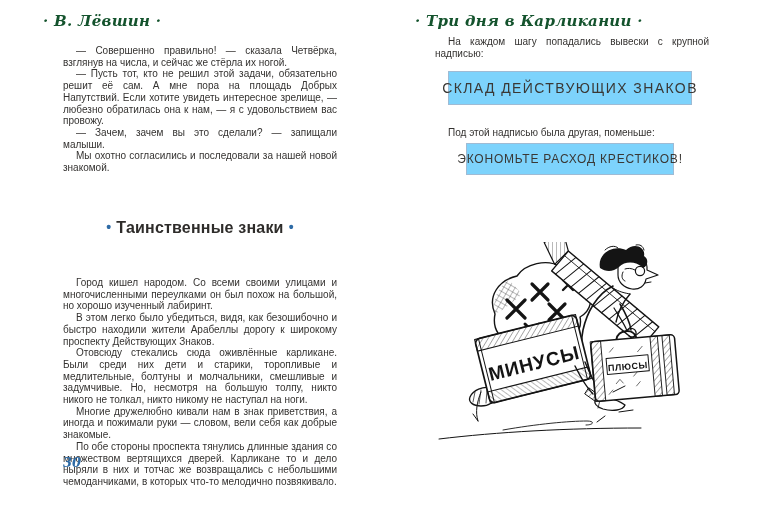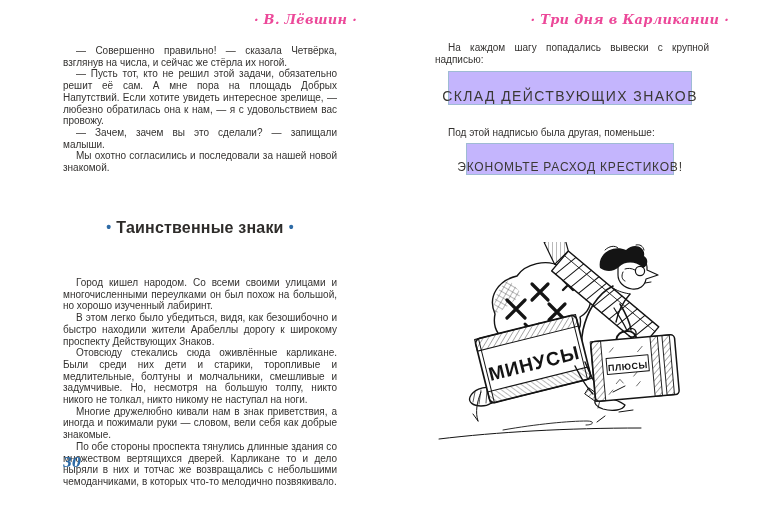--- a/index.html
+++ b/index.html
@@ -4,46 +4,46 @@
 <style>
   html,body{margin:0;padding:0;}
   body{
     width:770px;height:506px;background:#ffffff;position:relative;overflow:hidden;
     font-family:"Liberation Sans",sans-serif;color:#343230;
   }
   .col{position:absolute;top:0;width:274px;height:506px;}
   #left-col{left:63px;}
   #right-col{left:435px;}
   .running-head{
-    position:absolute;top:12px;left:-20px;right:-20px;text-align:right;
-    color:#ec4899;font-family:"DejaVu Serif",serif;font-style:italic;font-weight:700;
-    font-size:13px;letter-spacing:0.3px;
+    position:absolute;top:12px;left:-20px;right:-20px;text-align:left;
+    color:#14532d;font-family:"DejaVu Serif",serif;font-style:italic;font-weight:700;
+    font-size:15px;letter-spacing:0.3px;
   }
   .body-text{position:absolute;left:0;width:274px;}
   .body-text p{
     margin:0;font-size:10px;line-height:11.7px;text-align:justify;
     text-indent:13px;color:#343230;
   }
   #tb1{top:45px;}
   #tb2{top:245px;margin-top:32px;}
   .section-heading{
     position:absolute;top:219px;left:0;width:274px;text-align:center;
     font-size:16px;font-weight:bold;color:#2e2c2a;letter-spacing:0.2px;
   }
   .section-heading .bullet{color:#2e6ba6;font-size:14px;position:relative;top:-1px;padding:0 5px;}
   .page-number{
     position:absolute;top:455px;left:0;color:#2e6ba6;
     font-family:"DejaVu Serif",serif;font-style:italic;font-weight:700;font-size:13px;
   }
-  #intro-line{top:42px;}
+  #intro-line{top:36px;}
   #between-line{top:120px;margin-top:7px;}
   #dialogue{top:189px;}
   .sign-box{
-    position:absolute;background:#c4b5fd;border:1px solid #9fbbd4;
-    display:flex;align-items:flex-end;justify-content:center;
+    position:absolute;background:#7dd3fc;border:1px solid #9fbbd4;
+    display:flex;align-items:center;justify-content:center;
     color:#3a3835;text-align:center;white-space:nowrap;
   }
   #sign-large{top:71px;left:13px;width:242px;height:32px;font-size:14px;letter-spacing:1.4px;}
   #sign-small{top:143px;left:31px;width:206px;height:30px;font-size:12px;letter-spacing:0.8px;}
   #illustration{position:absolute;left:2px;top:242px;width:280px;height:215px;}
   svg text{font-family:"Liberation Sans",sans-serif;}
 </style>
 </head>
 <body>
 

